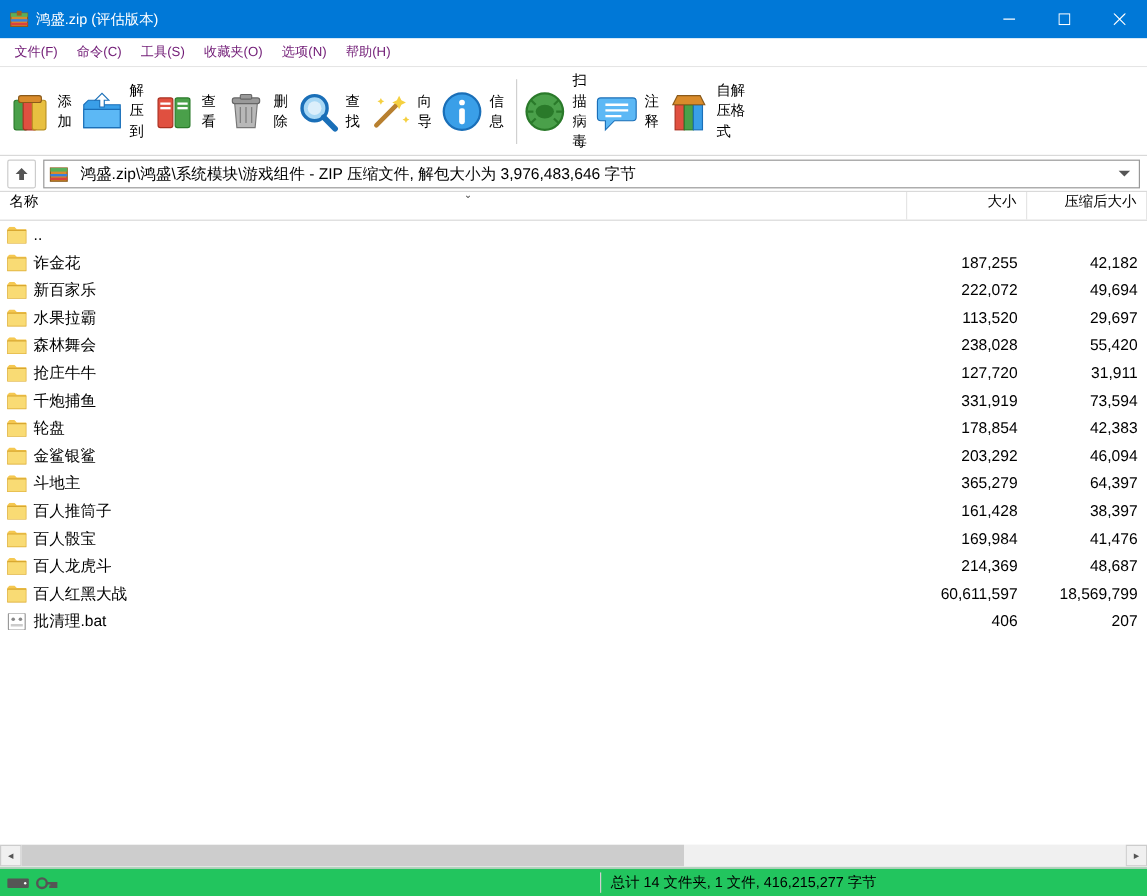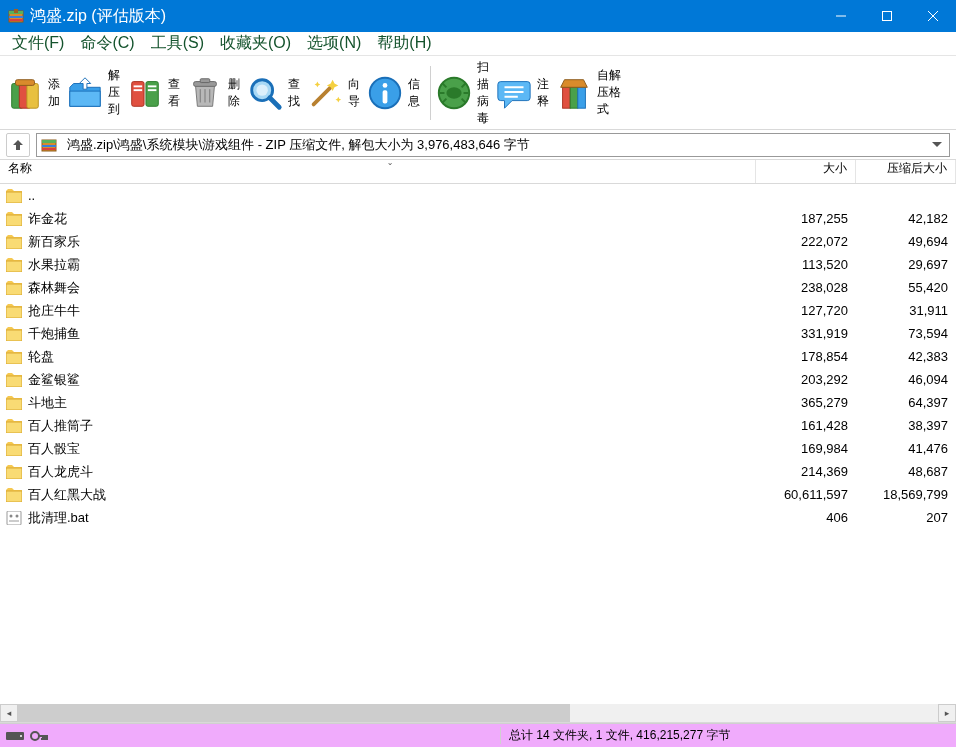--- a/index.html
+++ b/index.html
@@ -1,26 +1,26 @@
 <!DOCTYPE html>
 <html><head>
 <meta charset="utf-8">
 <style>
 * { margin: 0; padding: 0; box-sizing: border-box; font-family: "Microsoft YaHei", "Segoe UI", sans-serif; }
 body { background: #fff; width: 956px; height: 747px; overflow: hidden; display: flex; flex-direction: column; }
 
 
-.titlebar { background: #0078d7; height: 32px; display: flex; align-items: center; color: #fff; font-size: 16px; }
+.titlebar { background: #0078d7; height: 32px; display: flex; align-items: center; color: #fff; font-size: 12px; }
 .titlebar .icon-w { width: 16px; height: 16px; margin: 0 6px 0 8px; display: inline-flex; }
 .titlebar .title { flex: 1; }
 .winbtn { width: 46px; height: 32px; display: flex; align-items: center; justify-content: center; color: #fff; }
 
 
 .menubar { background: #fff; height: 24px; display: flex; align-items: center; border-bottom: 1px solid #e5e5e5; padding: 0 4px; }
-.menubar .mi { font-size: 16px; color: #14532d; padding: 2px 8px; }
+.menubar .mi { font-size: 11px; color: #701a75; padding: 2px 8px; }
 
 
 .toolbar { background: #fff; height: 74px; display: flex; align-items: center; border-bottom: 1px solid #d9d9d9; padding: 2px 6px; }
 .tbbtn { width: 60px; height: 70px; display: flex; align-items: center; justify-content: center; gap: 4px; }
 .tbbtn .ic { width: 38px; height: 38px; display: flex; align-items: center; justify-content: center; }
 .tbbtn .lbl { font-size: 12px; color: #000; }
 .tbsep { width: 1px; height: 54px; background: #d0d0d0; margin: 0 4px; }
 
 
 .pathbar { background: #fff; height: 30px; display: flex; align-items: center; border-bottom: 1px solid #d9d9d9; padding: 2px 6px; gap: 6px; }
@@ -43,21 +43,21 @@
 .folder-ic { width: 16px; height: 14px; }
 .file-ic { width: 16px; height: 14px; }
 
 
 .hscroll { height: 18px; background: #f0f0f0; display: flex; align-items: center; }
 .hscroll .arr { width: 18px; height: 18px; background: #f0f0f0; border: 1px solid #ccc; display: flex; align-items: center; justify-content: center; font-size: 9px; color: #555; }
 .hscroll .track { flex: 1; height: 18px; background: #f0f0f0; position: relative; }
 .hscroll .thumb { position: absolute; left: 0; width: 60%; height: 100%; background: #cdcdcd; }
 
 
-.statusbar { height: 24px; background: #f0abfc; display: flex; align-items: center; font-size: 12px; border-top: 1px solid #d0d0d0; }
+.statusbar { height: 24px; background: #22c55e; display: flex; align-items: center; font-size: 12px; border-top: 1px solid #d0d0d0; }
 .statusbar .left { width: 500px; padding-left: 6px; display: flex; align-items: center; gap: 4px; }
 .statusbar .right { flex: 1; border-left: 1px solid #d0d0d0; padding-left: 8px; }
 
 svg { display: block; }
 </style>
 </head>
 <body>
 
 <div class="titlebar">
   <span class="icon-w">

